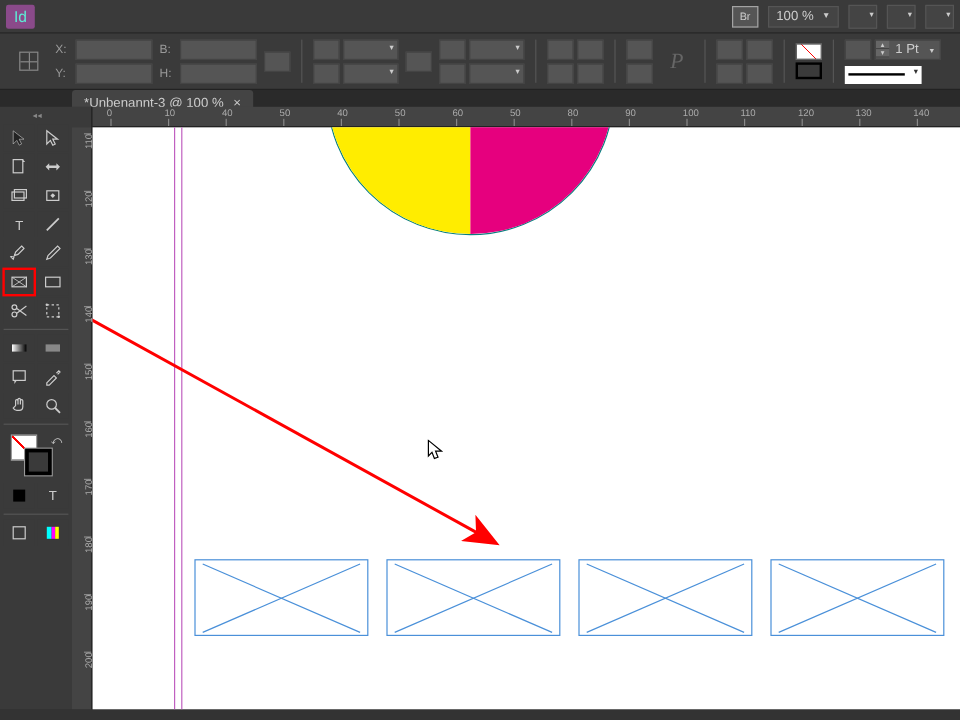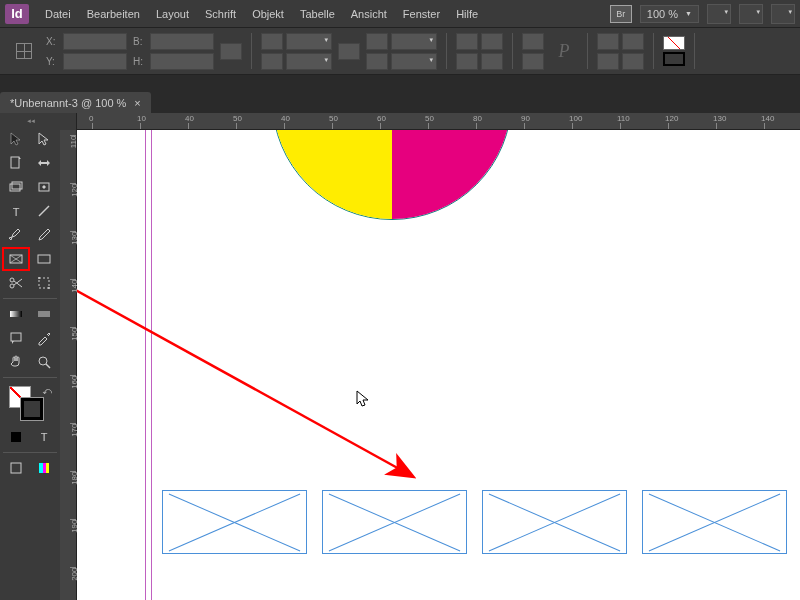--- a/index.html
+++ b/index.html
@@ -1,18 +1,18 @@
 <!DOCTYPE html>
 <html><head>
 <meta charset="utf-8">
 <style>
 *{margin:0;padding:0;box-sizing:border-box;font-family:Arial,sans-serif;font-size:11px;color:#ccc}
 body{background:#333;overflow:hidden;width:800px;height:600px;position:relative}
 .menubar{height:28px;background:#3a3a3a;display:flex;align-items:center;padding:0 5px;gap:2px;border-bottom:1px solid #222}
-.logo{width:24px;height:20px;background:#8a4a8a;color:#ffffff;display:flex;align-items:center;justify-content:center;font-weight:bold;font-size:13px;border-radius:2px;margin-right:6px}
+.logo{width:24px;height:20px;background:#8a4a8a;color:#5eead4;display:flex;align-items:center;justify-content:center;font-weight:normal;font-size:13px;border-radius:2px;margin-right:6px}
 .menuitem{padding:4px 8px;cursor:pointer}
 .menuspacer{flex:1}
 .br-btn{width:22px;height:18px;background:#555;border:1px solid #a3a3a3;display:flex;align-items:center;justify-content:center;font-size:9px;margin-right:6px}
 .zoom-ctrl{display:flex;align-items:center;gap:4px;padding:2px 6px;border:1px solid #555;background:#444}
 .zoom-ctrl::after{content:"▼";font-size:7px;margin-left:3px}
 .top-icon{width:24px;height:20px;background:#444;border:1px solid #555;margin-left:6px;position:relative}
 .top-icon::after{content:"▾";position:absolute;right:2px;top:3px;font-size:7px}
 .ctlbar{height:47px;background:#3a3a3a;display:flex;align-items:center;padding:0 8px;gap:6px;border-bottom:1px solid #222}
 .ctl-icon{width:32px;height:32px;display:flex;align-items:center;justify-content:center}
 .ctl-box{width:16px;height:16px;border:1px solid #888;position:relative}
@@ -32,21 +32,21 @@
 .fill-sw{width:22px;height:14px;background:linear-gradient(45deg,white 48%,red 48%,red 52%,white 52%);border:1px solid #666}
 .stroke-sw{width:22px;height:14px;background:#3a3a3a;border:2px solid #000}
 .pt-ctrl{display:flex;align-items:center;height:17px;background:#555;border:1px solid #444}
 .pt-inc{width:11px;display:flex;flex-direction:column}
 .pt-inc span{height:7px;display:flex;align-items:center;justify-content:center;font-size:6px;background:#666;border-bottom:1px solid #444}
 .pt-val{padding:0 5px}
 .pt-dp::after{content:"▼";font-size:6px;padding:0 3px}
 .stroke-style{width:64px;height:15px;background:#fff;margin-top:2px;position:relative}
 .stroke-style::before{content:"";position:absolute;left:3px;right:14px;top:6px;height:2px;background:#000}
 .stroke-style::after{content:"▾";position:absolute;right:3px;top:1px;font-size:7px;color:#333}
-.tabbar{height:38px;background:#2a2a2a;display:flex;align-items:flex-end;}
+.tabbar{height:14px;background:#2a2a2a;display:flex;align-items:flex-start;padding-left:60px}
 .tab{height:21px;padding:0 10px;background:#444;display:flex;align-items:center;gap:8px;border-top-left-radius:3px;border-top-right-radius:3px}
 .tab-close{font-size:11px;cursor:pointer}
 .workspace{display:flex;height:502px}
 .toolbar{width:60px;background:#3a3a3a;padding:4px 3px;position:relative}
 .tool-handle{height:8px;display:flex;justify-content:center;align-items:center;margin-bottom:3px}
 .tool-handle::before{content:"◄◄";font-size:6px;letter-spacing:-2px;color:#888}
 .tool-grid{display:grid;grid-template-columns:1fr 1fr;gap:2px}
 .tool{width:26px;height:22px;background:#3a3a3a;display:flex;align-items:center;justify-content:center;cursor:pointer;position:relative}
 .tool svg{width:16px;height:16px}
 .tool.hl{outline:2px solid red;outline-offset:-1px;z-index:5}
@@ -78,31 +78,20 @@
 .frame::before{transform:rotate(23.5deg)}
 .frame::after{transform:rotate(-23.5deg)}
 .arrow{position:absolute;pointer-events:none}
 .cursor{position:absolute;left:278px;top:260px;pointer-events:none}
 </style>
 </head>
 <body>
 
 <div class="menubar">
   <div class="logo">Id</div>
-  <div id="menu-items" style="display: flex;">
-      <div class="menuitem">Datei</div>
-      <div class="menuitem">Bearbeiten</div>
-      <div class="menuitem">Layout</div>
-      <div class="menuitem">Schrift</div>
-      <div class="menuitem">Objekt</div>
-      <div class="menuitem">Tabelle</div>
-      <div class="menuitem">Ansicht</div>
-      <div class="menuitem">Fenster</div>
-      <div class="menuitem">Hilfe</div>
-    </div>
   <div class="menuspacer"></div>
   <div class="br-btn">Br</div>
   <div class="zoom-ctrl">100 %</div>
   <div class="top-icon"></div>
   <div class="top-icon"></div>
   <div class="top-icon"></div>
 </div>
 
 <div class="ctlbar">
   <div class="ctl-icon">
@@ -178,20 +167,34 @@
         <div class="ctl-btn"></div>
         <div class="ctl-btn"></div>
       </div>
   </div>
   <div class="ctl-sep"></div>
   <div class="fill-stroke">
     <div class="fill-sw"></div>
     <div class="stroke-sw"></div>
   </div>
   <div class="ctl-sep"></div>
+  <div class="ctl-col">
+    <div class="ctl-row">
+      <div class="ctl-btn"></div>
+      <div class="pt-ctrl">
+        <div class="pt-inc">
+            <span>▴</span>
+            <span>▾</span>
+          </div>
+        <span class="pt-val">1 Pt</span>
+        <span class="pt-dp"></span>
+      </div>
+    </div>
+    <div class="stroke-style"></div>
+  </div>
 </div>
 
 <div class="tabbar">
   <div class="tab">
     <span>*Unbenannt-3 @ 100 %</span>
     <span class="tab-close">×</span>
   </div>
 </div>
 
 <div class="workspace">

